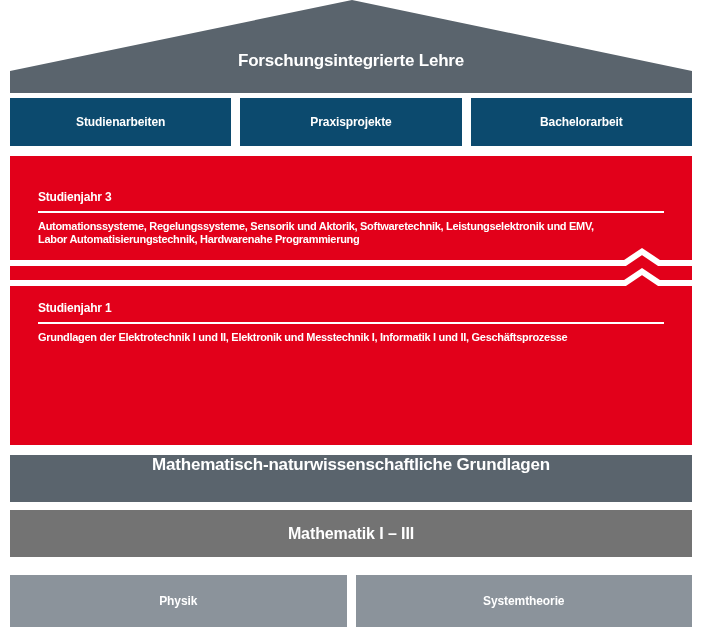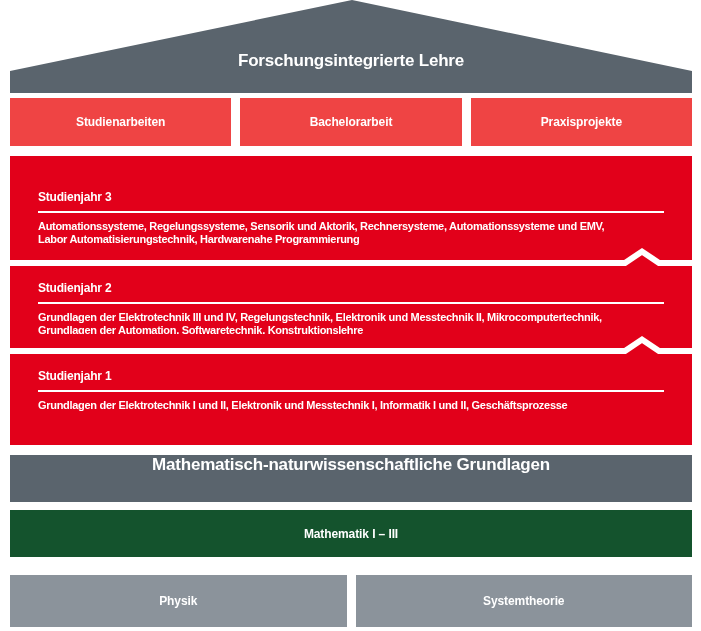--- a/index.html
+++ b/index.html
@@ -18,21 +18,21 @@
   .roof{position:relative;width:682px;height:93px;flex:0 0 auto;}
   .roof svg{position:absolute;left:0;top:0;display:block;}
   .roof-label{
     position:absolute;left:0;right:0;bottom:22px;
     text-align:center;color:#fff;font-size:17px;font-weight:bold;
     letter-spacing:-0.2px;
   }
   
   .row3{display:flex;gap:9px;width:682px;flex:0 0 auto;}
   .cell{
-    flex:1 1 0;background:#ef4444;color:#fff;
+    flex:1 1 0;background:#0c4a6e;color:#fff;
     display:flex;align-items:center;justify-content:center;
     font-size:12px;font-weight:bold;letter-spacing:-0.1px;
   }
   .row-top{margin-top:5px;height:48px;}
   .row-bottom{margin-top:18px;height:52px;}
   .row-bottom .cell{background:#8b939b;}
   
   .red-block{
     box-sizing:border-box;
     margin-top:10px;width:682px;height:289px;
@@ -56,74 +56,66 @@
   }
   .divider{flex:0 0 auto;height:20px;width:682px;}
   .divider svg{display:block;}
   
   .foundation-heading{
     margin-top:10px;width:682px;height:47px;background:#5a646d;color:#fff;
     display:flex;align-items:flex-start;justify-content:center;
     font-size:17px;font-weight:bold;letter-spacing:-0.2px;flex:0 0 auto;
   }
   .math-band{
-    margin-top:8px;width:682px;height:47px;background:#14532d;color:#fff;
+    margin-top:8px;width:682px;height:47px;background:#737373;color:#fff;
     display:flex;align-items:center;justify-content:center;
-    font-size:12px;font-weight:bold;letter-spacing:-0.1px;flex:0 0 auto;
+    font-size:16px;font-weight:bold;letter-spacing:-0.1px;flex:0 0 auto;
   }
 </style>
 </head>
 <body>
 
 <div class="canvas">
 
   <div class="roof">
     <svg width="682" height="93" viewBox="0 0 682 93">
       <polygon points="0,71 342,0 682,71 682,93 0,93" fill="#5a646d"></polygon>
     </svg>
     <div class="roof-label">Forschungsintegrierte Lehre</div>
   </div>
 
   <div class="row3 row-top">
     <div class="cell">
       <span>Studienarbeiten</span>
     </div>
     <div class="cell">
-      <span>Bachelorarbeit</span>
+      <span>Praxisprojekte</span>
     </div>
     <div class="cell">
-      <span>Praxisprojekte</span>
+      <span>Bachelorarbeit</span>
     </div>
   </div>
 
   <div class="red-block">
 
     <div class="year year-1">
       <div class="year-title">Studienjahr 3</div>
       <div class="year-rule"></div>
       <div class="year-courses">
-        <div>Automationssysteme, Regelungssysteme, Sensorik und Aktorik, Rechnersysteme, Automationssysteme und EMV,</div>
+        <div>Automationssysteme, Regelungssysteme, Sensorik und Aktorik, Softwaretechnik, Leistungselektronik und EMV,</div>
         <div>Labor Automatisierungstechnik, Hardwarenahe Programmierung</div>
       </div>
     </div>
 
     <div class="divider">
       <svg width="682" height="20" viewBox="0 0 682 20">
         <polyline points="0,17 615,17 632,5.5 649,17 682,17" fill="none" stroke="#ffffff" stroke-width="6" stroke-miterlimit="10"></polyline>
       </svg>
     </div>
 
-    <div class="year year-2">
-      <div class="year-title">Studienjahr 2</div>
-      <div class="year-rule"></div>
-      <div class="year-courses">
-        <div>Grundlagen der Elektrotechnik III und IV, Regelungstechnik, Elektronik und Messtechnik II, Mikrocomputertechnik,</div>
-        <div>Grundlagen der Automation, Softwaretechnik, Konstruktionslehre</div>
-      </div>
-    </div>
 
     <div class="divider">
       <svg width="682" height="20" viewBox="0 0 682 20">
         <polyline points="0,17 615,17 632,5.5 649,17 682,17" fill="none" stroke="#ffffff" stroke-width="6" stroke-miterlimit="10"></polyline>
       </svg>
     </div>
 
     <div class="year year-3">
       <div class="year-title">Studienjahr 1</div>
       <div class="year-rule"></div>

